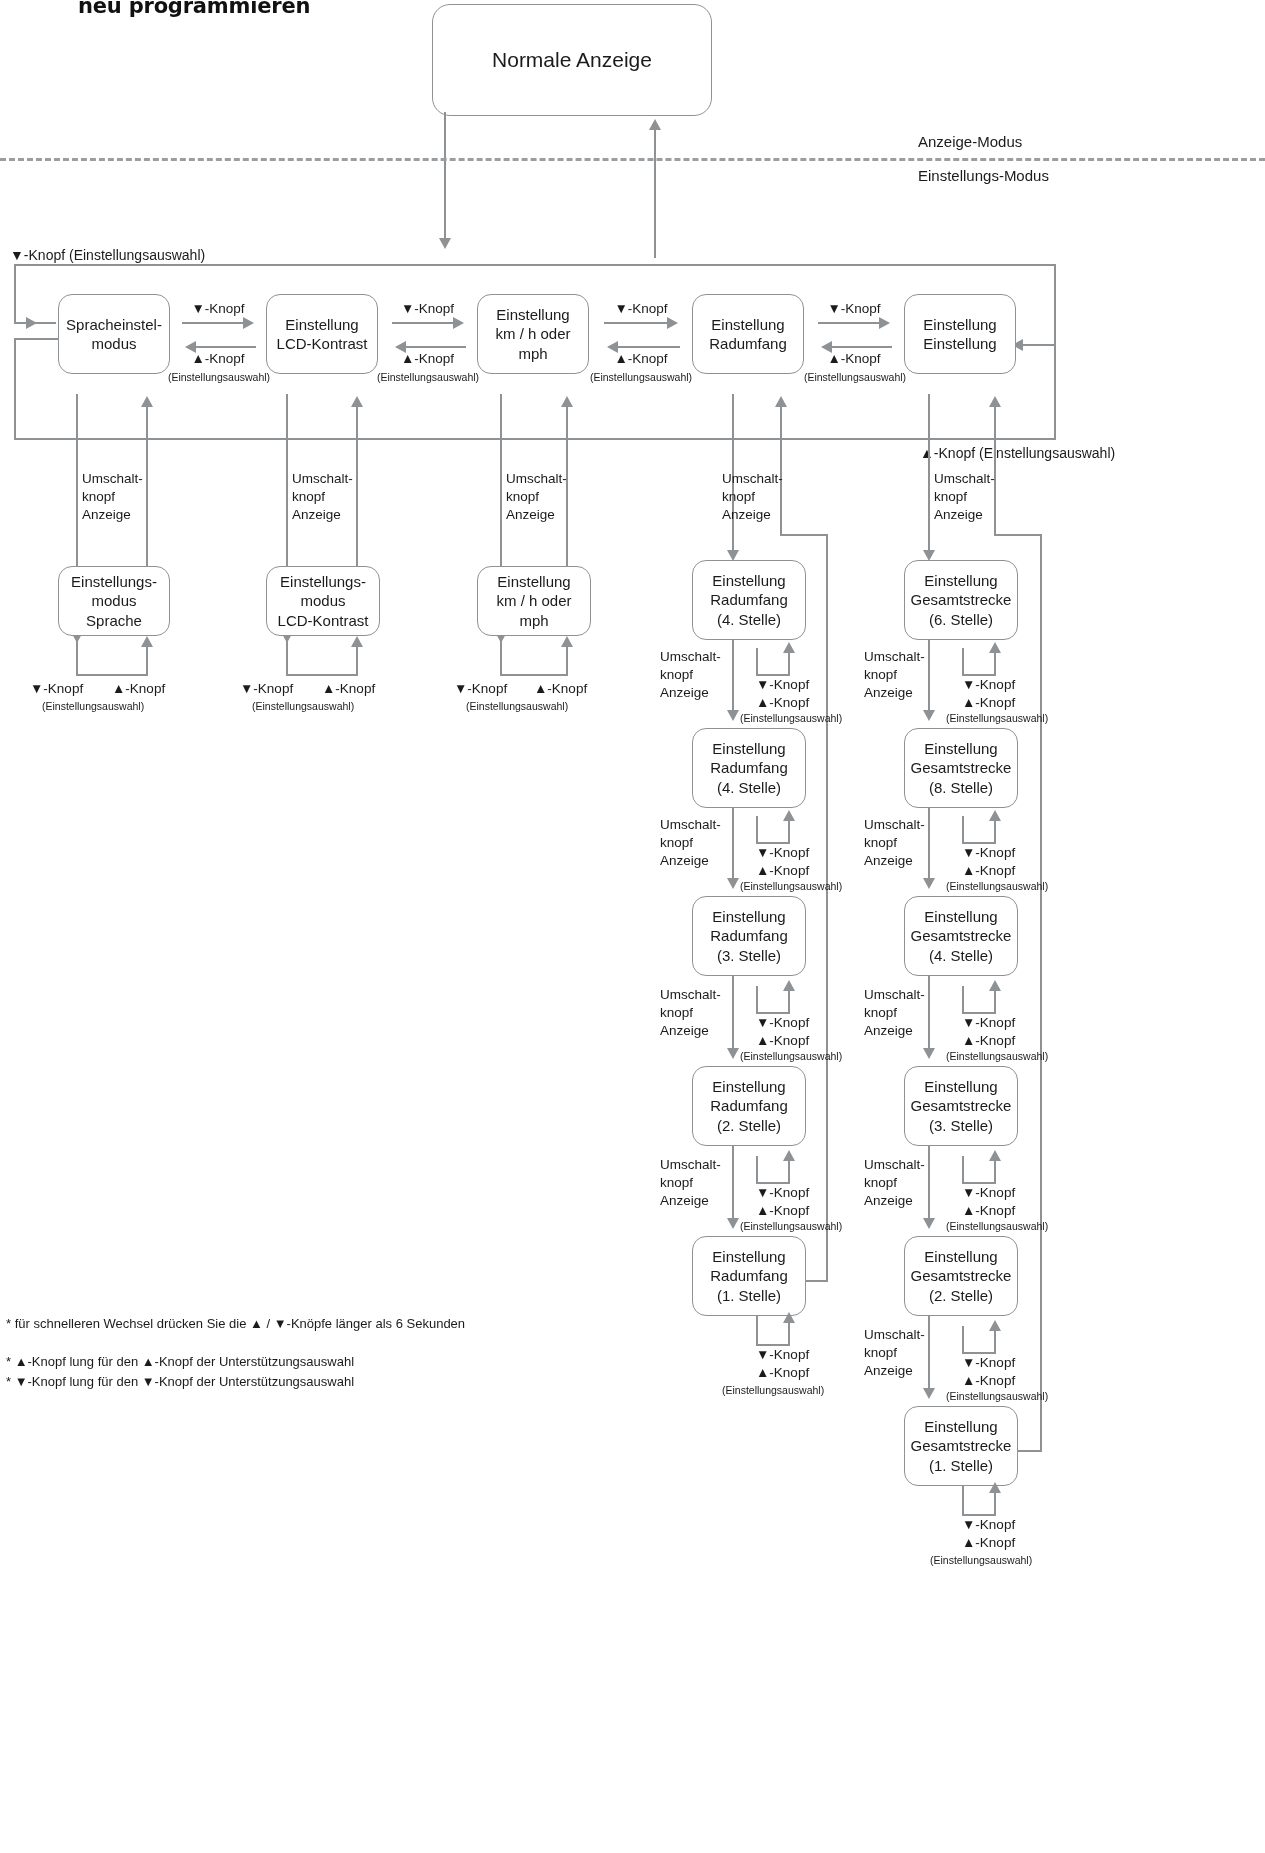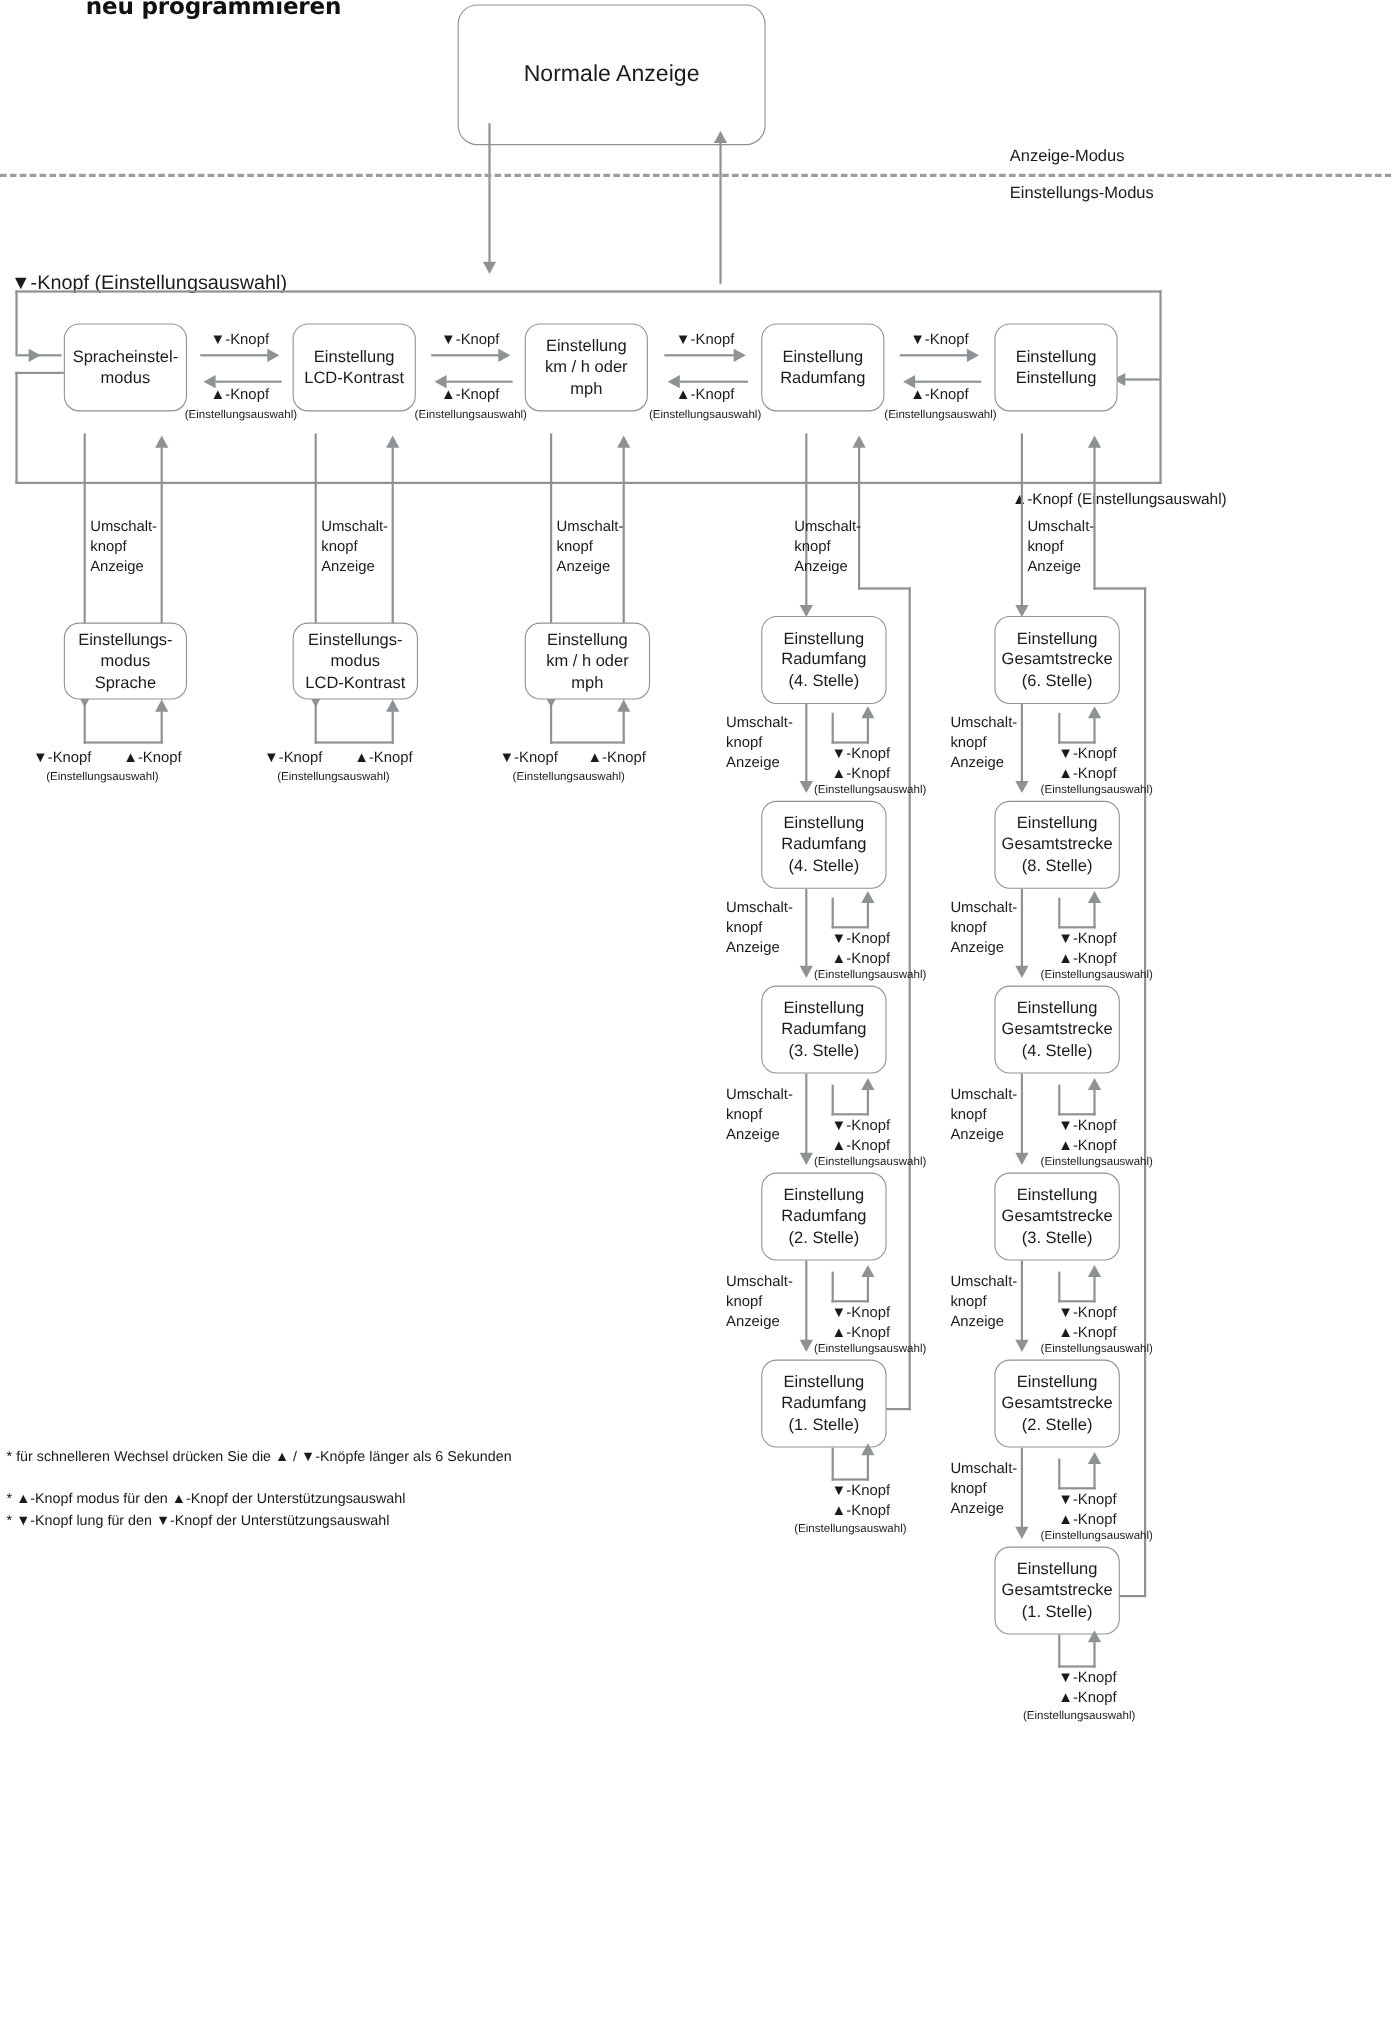--- a/index.html
+++ b/index.html
@@ -63,36 +63,36 @@
   
   .foot{position:absolute;font-size:13px;line-height:1.5;color:#1b1b1b;white-space:nowrap;}
 </style>
 </head>
 <body>
 
 <div id="page">
 
   <div class="title abs" style="left:78px;top:-6px;">neu programmieren</div>
 
-  <div class="node big" style="left:416px;top:4px;width:280px;height:128px;">
+  <div class="node big" style="left:432px;top:4px;width:280px;height:112px;">
     <span>Normale Anzeige</span>
   </div>
 
   <div class="ln v" style="left:444px;top:112px;height:128px;"></div>
   <div class="ah down" style="left:439px;top:238px;"></div>
 
   <div class="ln v" style="left:654px;top:130px;height:128px;"></div>
   <div class="ah up" style="left:649px;top:119px;"></div>
 
   <div class="dashed" style="left:0px;top:158px;width:1265px;"></div>
   <div class="lbl big abs" style="left:918px;top:132px;">Anzeige-Modus</div>
   <div class="lbl big abs" style="left:918px;top:166px;">Einstellungs-Modus</div>
 
 
-  <div class="lbl abs" style="left:10px;top:246px;font-size:18px;">
+  <div class="lbl abs" style="left:10px;top:246px;font-size:14px;">
     <span>▼-Knopf (Einstellungsauswahl)</span>
   </div>
 
   <div class="ln h" style="left:14px;top:264px;width:1042px;"></div>
 
   <div class="ln v" style="left:14px;top:264px;height:60px;"></div>
   <div class="ah right" style="left:26px;top:317px;"></div>
   <div class="ln h" style="left:16px;top:322px;width:40px;"></div>
 
   <div class="ln v" style="left:1054px;top:264px;height:82px;"></div>
@@ -587,16 +587,16 @@
   <div class="ah up" style="left:989px;top:1482px;"></div>
   <div class="lbl abs" style="left:962px;top:1516px;">
     <span>▼-Knopf</span>
     <span>▲-Knopf</span>
   </div>
   <div class="lbl small abs" style="left:930px;top:1554px;">
     <span>(Einstellungsauswahl)</span>
     </div>
 
   <div class="foot" style="left:6px;top:1314px;">* für schnelleren Wechsel drücken Sie die ▲ / ▼-Knöpfe länger als 6 Sekunden</div>
-  <div class="foot" style="left:6px;top:1352px;">* ▲-Knopf modus für den ▲-Knopf der Unterstützungsauswahl</div>
+  <div class="foot" style="left:6px;top:1352px;">* ▲-Knopf lung für den ▲-Knopf der Unterstützungsauswahl</div>
   <div class="foot" style="left:6px;top:1372px;">* ▼-Knopf lung für den ▼-Knopf der Unterstützungsauswahl</div>
 
 </div>
 
 </body></html>

